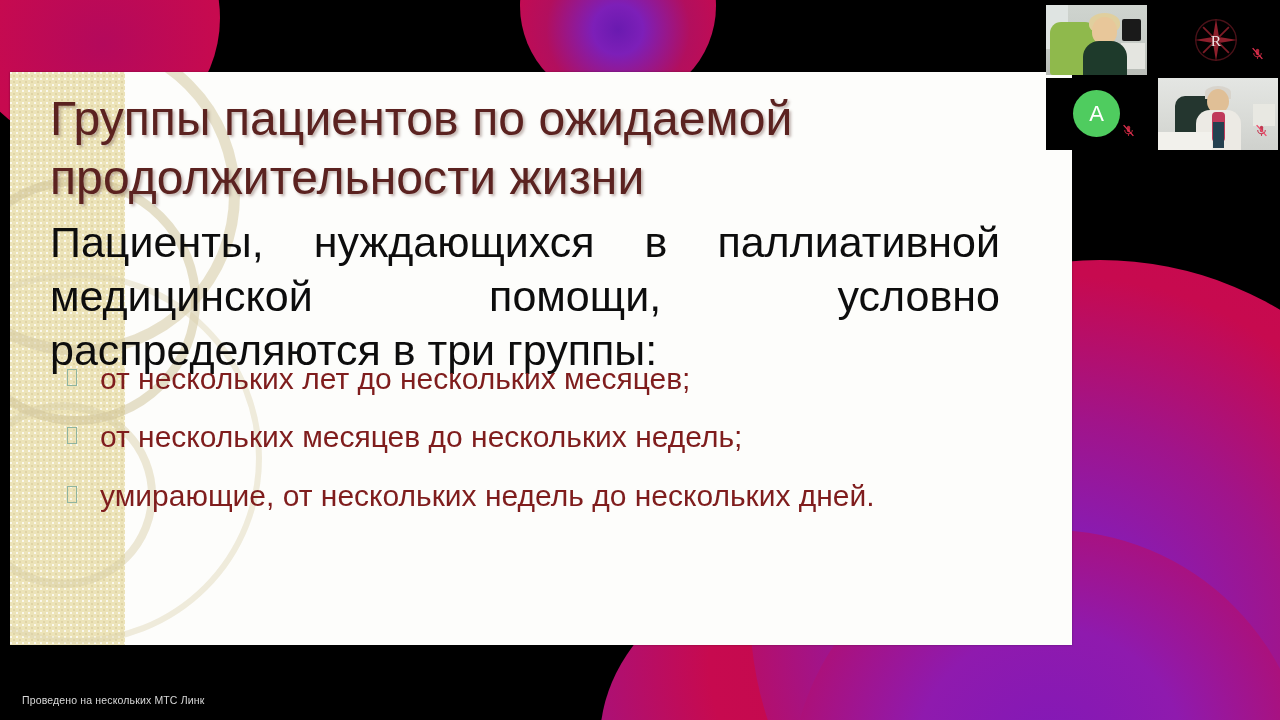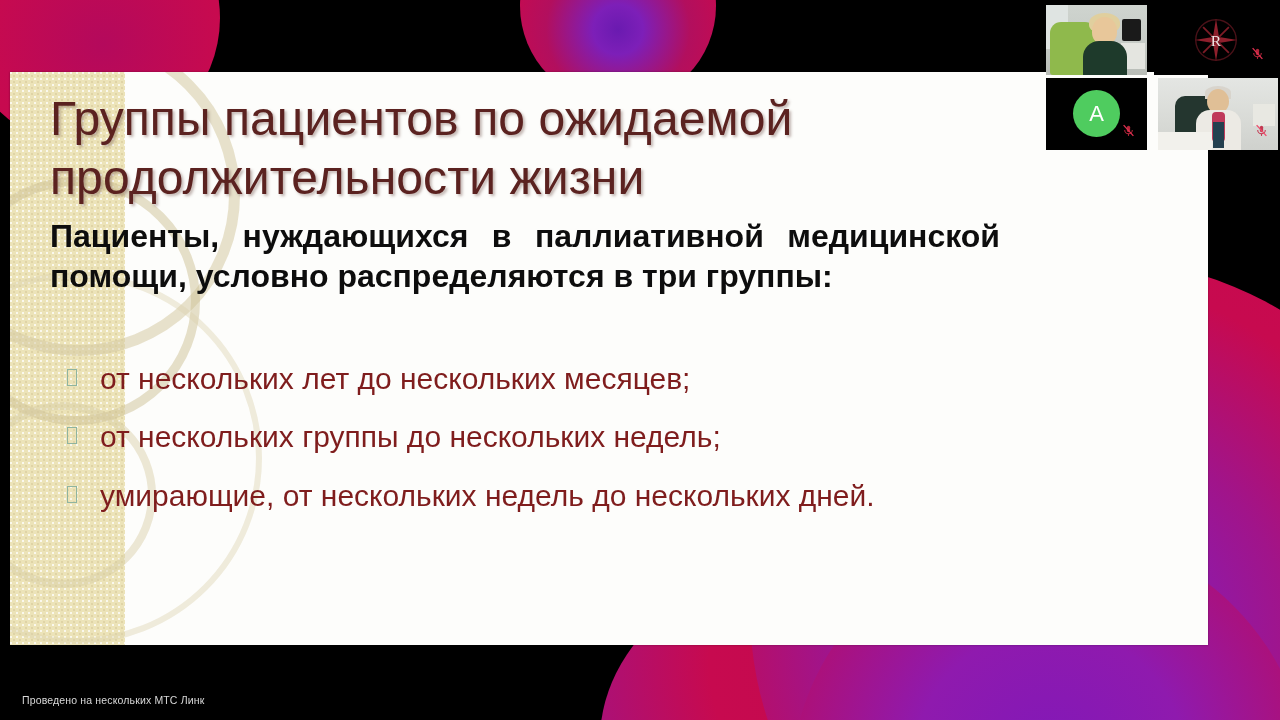--- a/index.html
+++ b/index.html
@@ -24,21 +24,21 @@
     right:-30px;bottom:-330px;width:520px;height:520px;
     background:radial-gradient(circle at 50% 45%, #8118b8 0%, #8f1aae 35%, #b00f72 70%, #c60a50 100%);
   }
   #blob-bottomcenter{
     left:600px;bottom:-220px;width:560px;height:400px;
     background:radial-gradient(circle at 52% 30%, #c1094f 0%, #c70a4f 45%, #a5127f 80%, #8c19a8 100%);
   }
 
   
   #slide{
-    position:absolute;left:10px;top:72px;width:1198px;height:573px;
+    position:absolute;left:10px;top:72px;width:1062px;height:573px;
     background:#fdfdfb;overflow:hidden;
     box-shadow:0 0 2px rgba(0,0,0,.35);
   }
   #slide-sidebar{
     position:absolute;left:0;top:0;width:115px;height:100%;
     background:#ece3b8;
     background-image:
       radial-gradient(circle at 1px 1px, rgba(255,255,255,.75) .9px, transparent 1.1px),
       radial-gradient(circle at 4px 4px, rgba(214,200,150,.55) .9px, transparent 1.1px);
     background-size:6px 6px,6px 6px;
@@ -53,23 +53,23 @@
 
   #slide-title{
     position:absolute;left:40px;top:18px;width:905px;
     font-size:48px;line-height:1.22;font-weight:400;
     color:#5b2220;
     text-shadow:2px 2px 3px rgba(120,90,85,.45);
     letter-spacing:.1px;
   }
   #slide-paragraph{
     position:absolute;left:40px;top:144px;width:950px;
-    font-size:32px;line-height:1.25;color:#0d0d0d;
+    font-size:43px;line-height:1.25;color:#0d0d0d;
     text-align:justify;
-    font-weight:700;
+    font-weight:400;
   }
   #bullet-list{
     position:absolute;left:48px;top:288px;width:946px;
     list-style:none;margin:0;padding:0;
   }
   #bullet-list li{
     position:relative;padding-left:42px;margin:0 0 20px 0;
     font-size:30px;line-height:1.28;color:#7f1d1d;text-align:justify;
   }
   #bullet-list li:last-child{margin-bottom:8px;}
@@ -153,21 +153,21 @@
       <div id="slide-title">Группы пациентов по ожидаемой продолжительности жизни</div>
       <div id="slide-paragraph">Пациенты, нуждающихся в паллиативной медицинской помощи, условно распределяются в три группы:</div>
 
       <ul id="bullet-list">
         <li>
           <span class="bullet-marker"></span>
           <span>от нескольких лет до нескольких месяцев;</span>
         </li>
         <li>
           <span class="bullet-marker"></span>
-          <span>от нескольких группы до нескольких недель;</span>
+          <span>от нескольких месяцев до нескольких недель;</span>
         </li>
         <li>
           <span class="bullet-marker"></span>
           <span>умирающие, от нескольких недель до нескольких дней.</span>
         </li>
       </ul>
     </div>
   </div>
 
   <div id="tiles">

